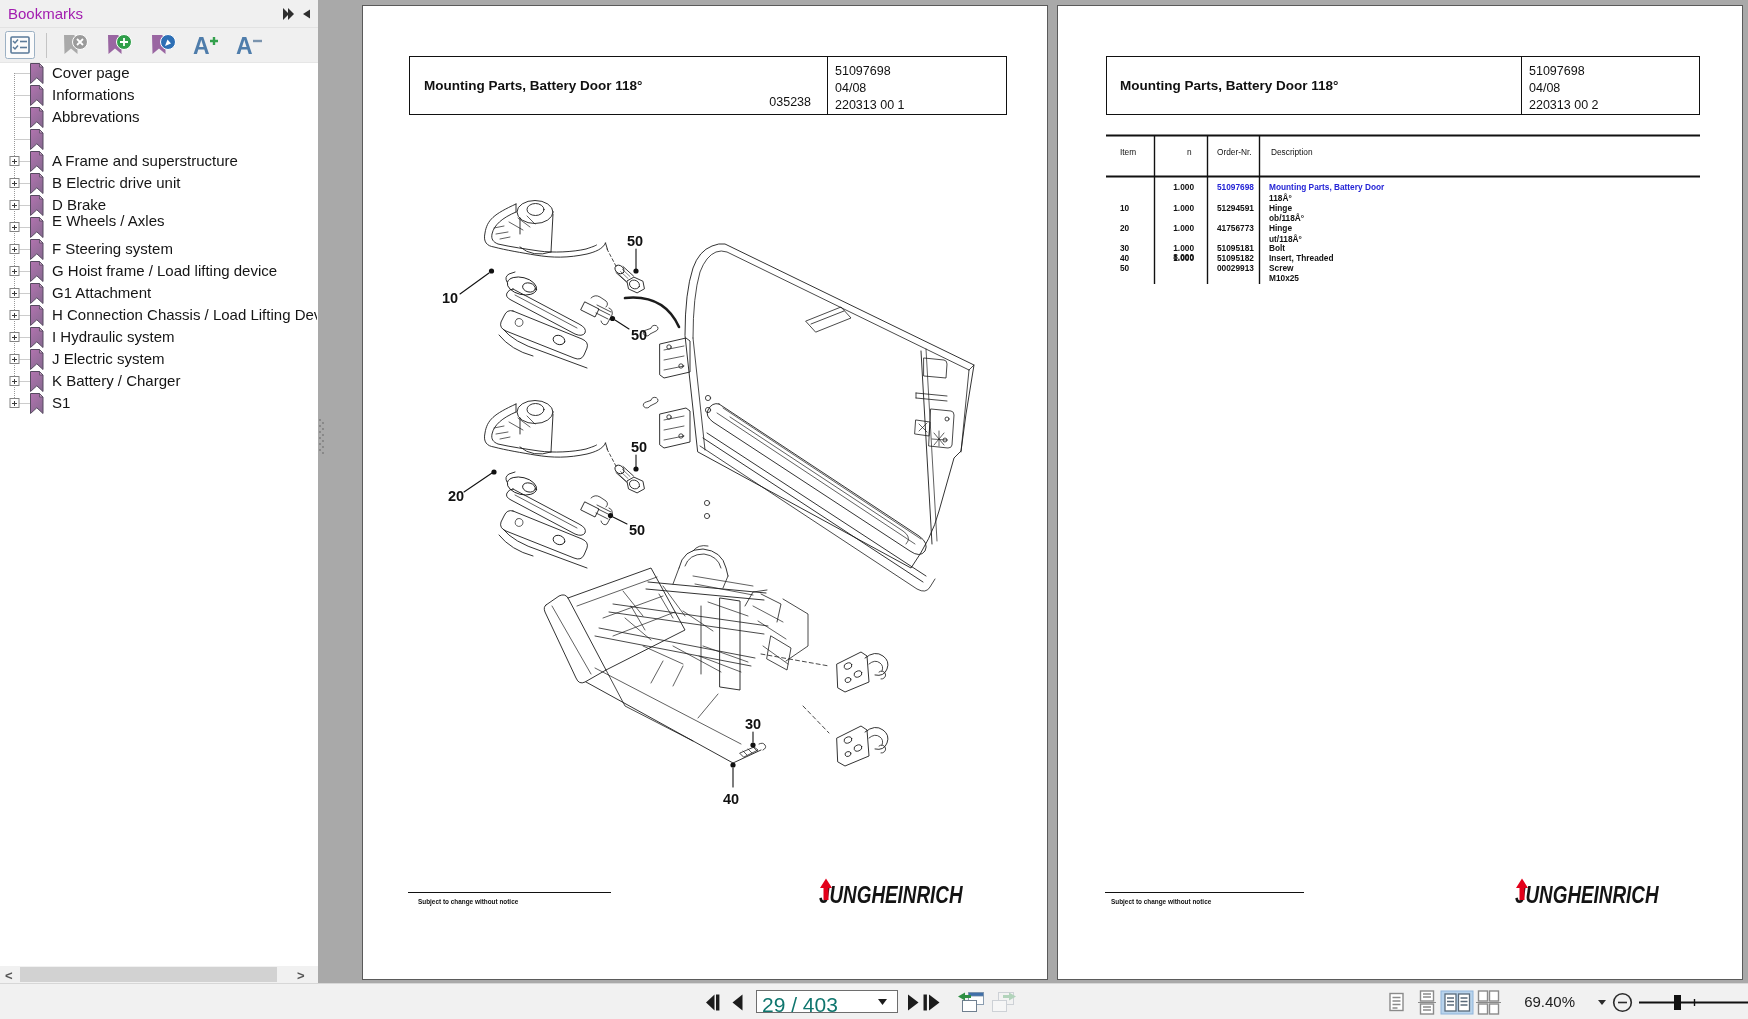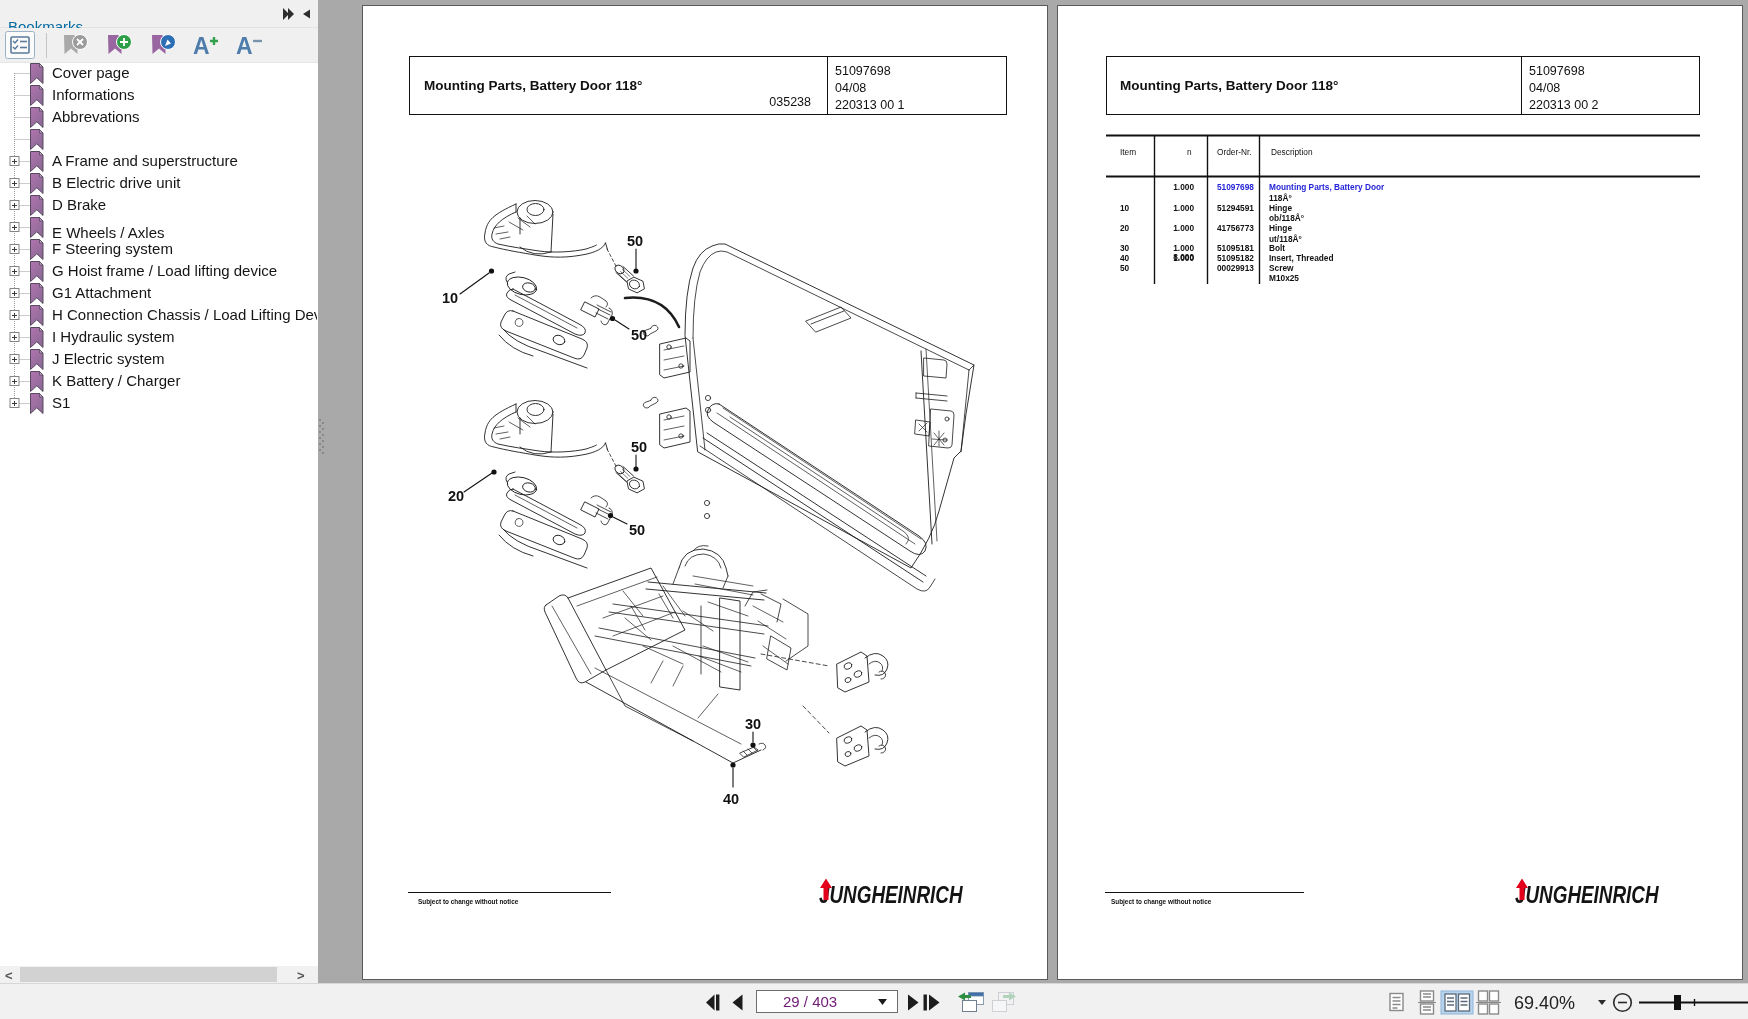--- a/index.html
+++ b/index.html
@@ -4,33 +4,33 @@
 <style>
   html,body{margin:0;padding:0;}
   body{width:1748px;height:1019px;overflow:hidden;font-family:"Liberation Sans",sans-serif;position:relative;background:#f1f1f1;}
   #canvas{position:absolute;left:318px;top:0;width:1430px;height:983px;background:#a9a9a9;}
   .page{position:absolute;top:5px;width:686px;height:975px;background:#fff;border:1px solid #5a5a5a;box-sizing:border-box;}
   #pageL{left:44px;}
   #pageR{left:739px;}
   
   #panel{position:absolute;left:0;top:0;width:318px;height:983px;background:#fff;}
   #phead{position:absolute;left:0;top:0;width:318px;height:28px;background:#f0f0f0;border-bottom:1px solid #e3e3e3;box-sizing:border-box;}
-  #phead .t{position:absolute;left:8px;top:18px;font-size:15px;color:#0369a1;}
+  #phead .t{position:absolute;left:8px;top:5px;font-size:15px;color:#a21caf;}
   #ptool{position:absolute;left:0;top:28px;width:318px;height:35px;background:#f0f0f0;border-bottom:1px solid #e6e6e6;box-sizing:border-box;}
   #tree{position:absolute;left:0;top:63px;width:317px;height:903px;background:#fff;overflow:hidden;}
   .row{position:absolute;left:0;width:400px;height:22px;}
   .row .lbl{position:absolute;left:52px;top:2px;font-size:15px;color:#151515;white-space:nowrap;}
   #hscroll{position:absolute;left:0;top:966px;width:318px;height:17px;background:#f1f1f1;}
   #hthumb{position:absolute;left:20px;top:1px;width:257px;height:15px;background:#d2d2d2;}
   .harr{position:absolute;top:2px;font-size:13px;color:#555;font-weight:bold;}
   
   #btool{position:absolute;left:0;top:983px;width:1748px;height:36px;background:#f1f1f1;border-top:1px solid #d7d7d7;box-sizing:border-box;}
   #pagebox{position:absolute;left:756px;top:6px;width:142px;height:23px;background:#fff;border:1px solid #6e6e6e;box-sizing:border-box;}
-  #pagebox span{position:absolute;left:26px;top:2px;font-size:15px;color:#701a75;}
-  #zoomtxt{position:absolute;left:1505px;top:9px;width:70px;text-align:right;font-size:18px;color:#222;}
+  #pagebox span{position:absolute;left:5px;top:2px;font-size:21px;color:#0f766e;}
+  #zoomtxt{position:absolute;left:1505px;top:9px;width:70px;text-align:right;font-size:15px;color:#222;}
   
   .tbox{position:absolute;border:1px solid #111;box-sizing:border-box;}
   .ttitle{position:absolute;font-weight:bold;font-size:13.5px;color:#111;white-space:nowrap;}
   .tnum{position:absolute;font-size:12.5px;color:#111;}
   .tdiv{position:absolute;width:1px;background:#111;}
   .trcell{position:absolute;font-size:12.5px;color:#111;line-height:17px;}
   .fline{position:absolute;height:1px;background:#111;}
   .fnote{position:absolute;font-size:8px;font-weight:bold;color:#111;transform:scaleX(0.8);transform-origin:left;white-space:nowrap;}
   .logo{position:absolute;font-weight:bold;font-style:italic;font-size:23px;color:#141414;transform:scaleX(0.82);transform-origin:left;white-space:nowrap;letter-spacing:0px;}
   .th{position:absolute;font-size:8.3px;font-weight:normal;color:#111;}
@@ -430,21 +430,21 @@
       </div>
     <div class="row" style="top:87px;">
         <span class="lbl">A Frame and superstructure</span>
       </div>
     <div class="row" style="top:109px;">
         <span class="lbl">B Electric drive unit</span>
       </div>
     <div class="row" style="top:131px;padding-left:34px;">
         <span class="lbl">D Brake</span>
       </div>
-    <div class="row" style="top:159px;">
+    <div class="row" style="top:147px;">
         <span class="lbl">E Wheels / Axles</span>
       </div>
     <div class="row" style="top:175px;">
         <span class="lbl">F Steering system</span>
       </div>
     <div class="row" style="top:197px;">
         <span class="lbl">G Hoist frame / Load lifting device</span>
       </div>
     <div class="row" style="top:219px;">
         <span class="lbl">G1 Attachment</span>

